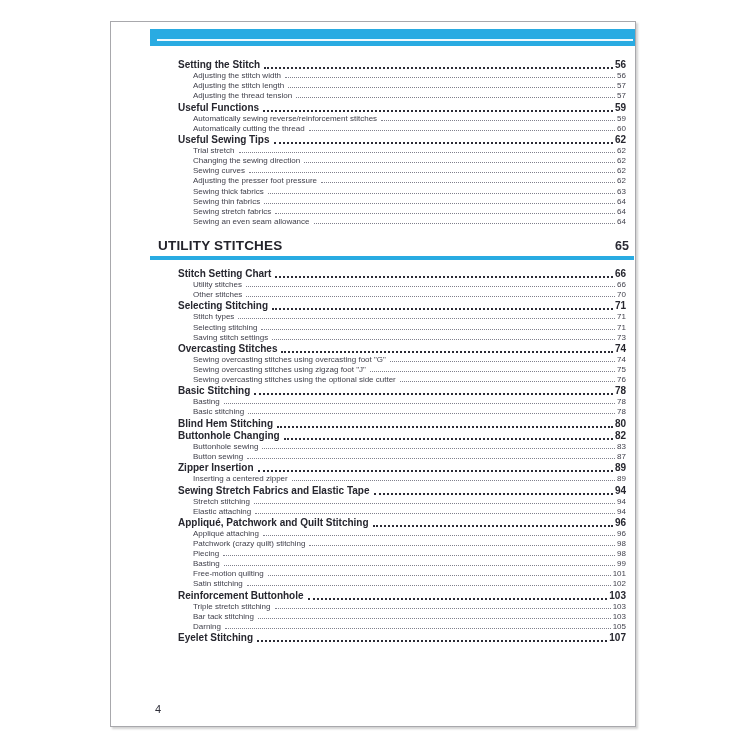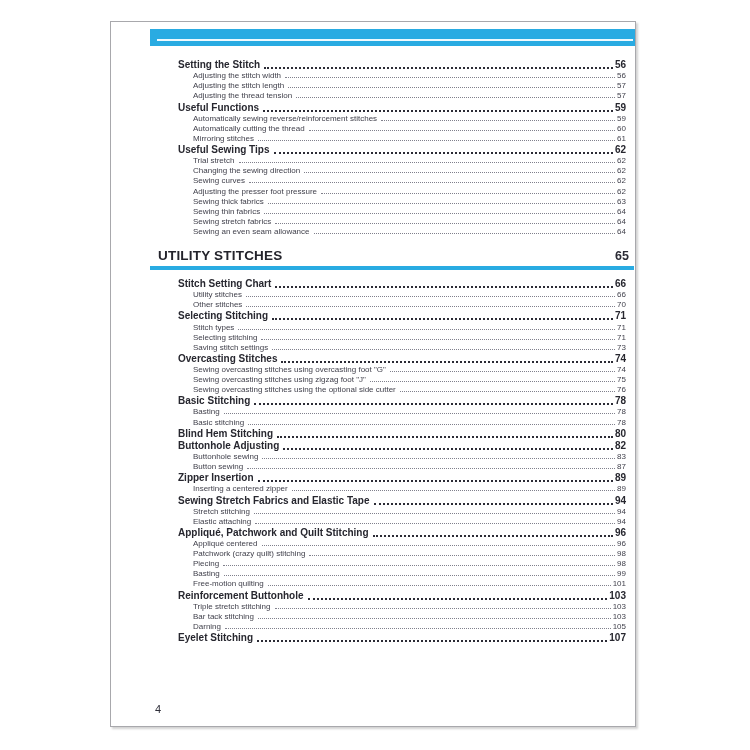--- a/index.html
+++ b/index.html
@@ -96,25 +96,20 @@
       <div class="row h2">
         <span class="lbl">Automatically sewing reverse/reinforcement stitches</span>
         <span class="leader"></span>
         <span class="pg">59</span>
       </div>
       <div class="row h2">
         <span class="lbl">Automatically cutting the thread</span>
         <span class="leader"></span>
         <span class="pg">60</span>
       </div>
-      <div class="row h2">
-        <span class="lbl">Mirroring stitches</span>
-        <span class="leader"></span>
-        <span class="pg">61</span>
-      </div>
       <div class="row h1">
         <span class="lbl">Useful Sewing Tips</span>
         <span class="leader"></span>
         <span class="pg">62</span>
       </div>
       <div class="row h2">
         <span class="lbl">Trial stretch</span>
         <span class="leader"></span>
         <span class="pg">62</span>
       </div>
@@ -229,21 +224,21 @@
         <span class="lbl">Basic stitching</span>
         <span class="leader"></span>
         <span class="pg">78</span>
       </div>
       <div class="row h1">
         <span class="lbl">Blind Hem Stitching</span>
         <span class="leader"></span>
         <span class="pg">80</span>
       </div>
       <div class="row h1">
-        <span class="lbl">Buttonhole Adjusting</span>
+        <span class="lbl">Buttonhole Changing</span>
         <span class="leader"></span>
         <span class="pg">82</span>
       </div>
       <div class="row h2">
         <span class="lbl">Buttonhole sewing</span>
         <span class="leader"></span>
         <span class="pg">83</span>
       </div>
       <div class="row h2">
         <span class="lbl">Button sewing</span>
@@ -274,21 +269,21 @@
         <span class="lbl">Elastic attaching</span>
         <span class="leader"></span>
         <span class="pg">94</span>
       </div>
       <div class="row h1">
         <span class="lbl">Appliqué, Patchwork and Quilt Stitching</span>
         <span class="leader"></span>
         <span class="pg">96</span>
       </div>
       <div class="row h2">
-        <span class="lbl">Appliqué centered</span>
+        <span class="lbl">Appliqué attaching</span>
         <span class="leader"></span>
         <span class="pg">96</span>
       </div>
       <div class="row h2">
         <span class="lbl">Patchwork (crazy quilt) stitching</span>
         <span class="leader"></span>
         <span class="pg">98</span>
       </div>
       <div class="row h2">
         <span class="lbl">Piecing</span>
@@ -297,20 +292,25 @@
       </div>
       <div class="row h2">
         <span class="lbl">Basting</span>
         <span class="leader"></span>
         <span class="pg">99</span>
       </div>
       <div class="row h2">
         <span class="lbl">Free-motion quilting</span>
         <span class="leader"></span>
         <span class="pg">101</span>
+      </div>
+      <div class="row h2">
+        <span class="lbl">Satin stitching</span>
+        <span class="leader"></span>
+        <span class="pg">102</span>
       </div>
       <div class="row h1">
         <span class="lbl">Reinforcement Buttonhole</span>
         <span class="leader"></span>
         <span class="pg">103</span>
       </div>
       <div class="row h2">
         <span class="lbl">Triple stretch stitching</span>
         <span class="leader"></span>
         <span class="pg">103</span>

